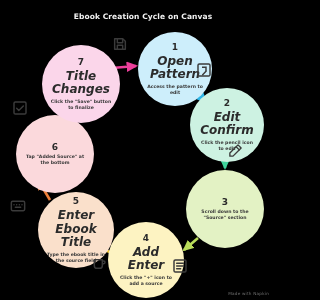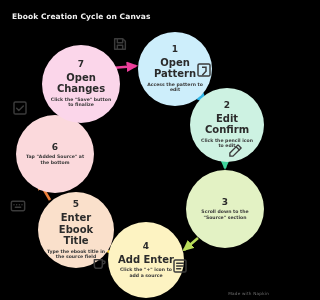--- a/index.html
+++ b/index.html
@@ -10,21 +10,21 @@
     font-family: "DejaVu Sans", sans-serif;
   }
   #stage {
     position: relative;
     width: 274px; height: 300px;
     background: #000000;
   }
   #title {
     position: absolute;
     top: 12px; left: 0; width: 274px;
-    text-align: left;
+    text-align: center;
     font-size: 7.5px;
     font-weight: bold;
     color: #f2f2f2;
     letter-spacing: 0.1px;
     font-family: "DejaVu Sans", sans-serif;
     padding-left: 12px;
   }
   #svg-layer {
     position: absolute; top: 0; left: 0;
     width: 274px; height: 300px;
@@ -40,26 +40,27 @@
     padding: 4px;
   }
   .node .num {
     font-size: 9px;
     font-weight: bold;
     color: #2b2b2b;
     line-height: 1.1;
     margin-bottom: 2px;
   }
   .node .ttl {
-    font-size: 10px;
+    font-size: 12px;
     font-weight: bold;
     color: #2b2b2b;
     line-height: 1.15;
     margin-bottom: 2px;
     padding: 0 3px;
+    font-style: italic;
   }
   .node .desc {
     font-size: 4.6px;
     font-weight: bold;
     color: #3a3a3a;
     line-height: 1.2;
     padding: 0 4px;
   }
   .icon-box {
     position: absolute;
@@ -145,21 +146,21 @@
     <div class="desc">Type the ebook title in the source field</div>
   </div>
 
   <div class="node" id="n5" style="left: 16px; top: 115px; width: 78px; height: 78px; background: rgb(251, 217, 220);">
     <div class="num">6</div>
     <div class="desc">Tap "Added Source" at the bottom</div>
   </div>
 
   <div class="node" id="n6" style="left: 42px; top: 45px; width: 78px; height: 78px; background: rgb(251, 214, 234);">
     <div class="num">7</div>
-    <div class="ttl">Open Changes</div>
+    <div class="ttl">Title Changes</div>
     <div class="desc">Click the "Save" button to finalize</div>
   </div>
 
   <div class="icon-box" id="i0" style="left: 196px; top: 62px;">
     <svg width="16" height="16" viewBox="0 0 24 24" fill="none" stroke="#3b3b3b" stroke-width="2.2">
       <rect x="3" y="3" width="18" height="18" rx="2"></rect>
       <path d="M9 8h6v6"></path>
         <path d="M15 14l-5 5" stroke-linecap="round"></path>
     </svg>
   </div>

